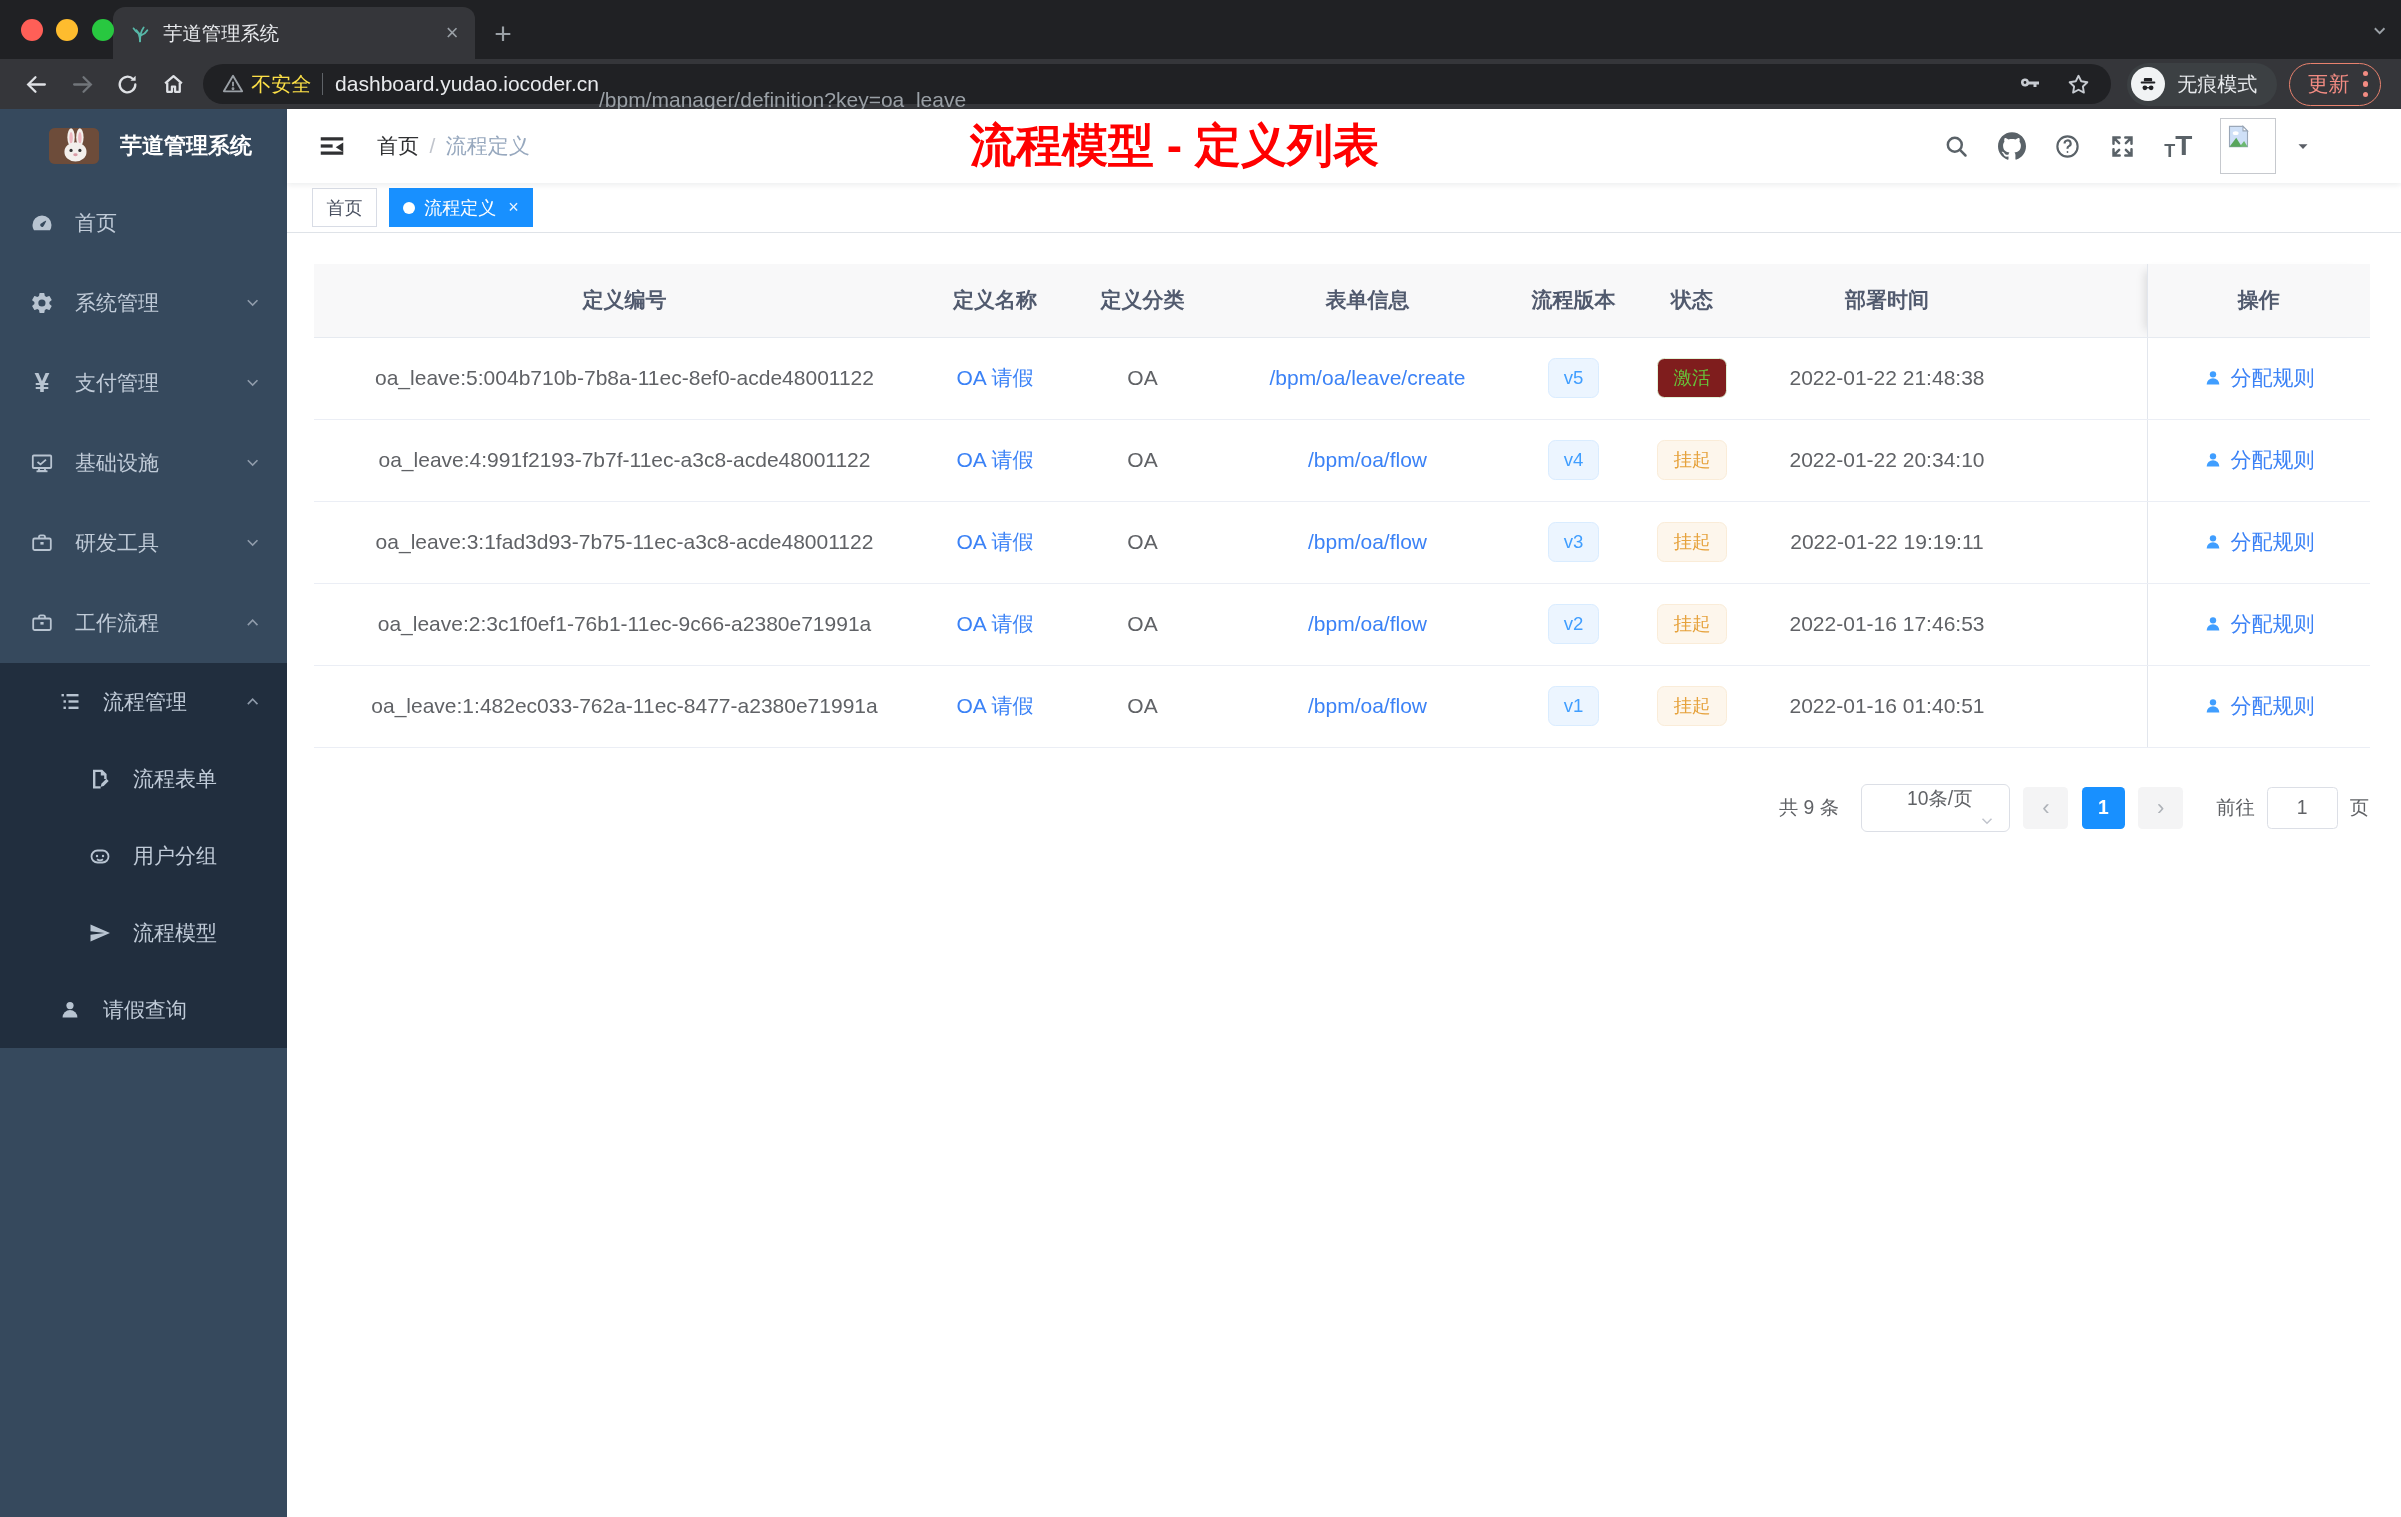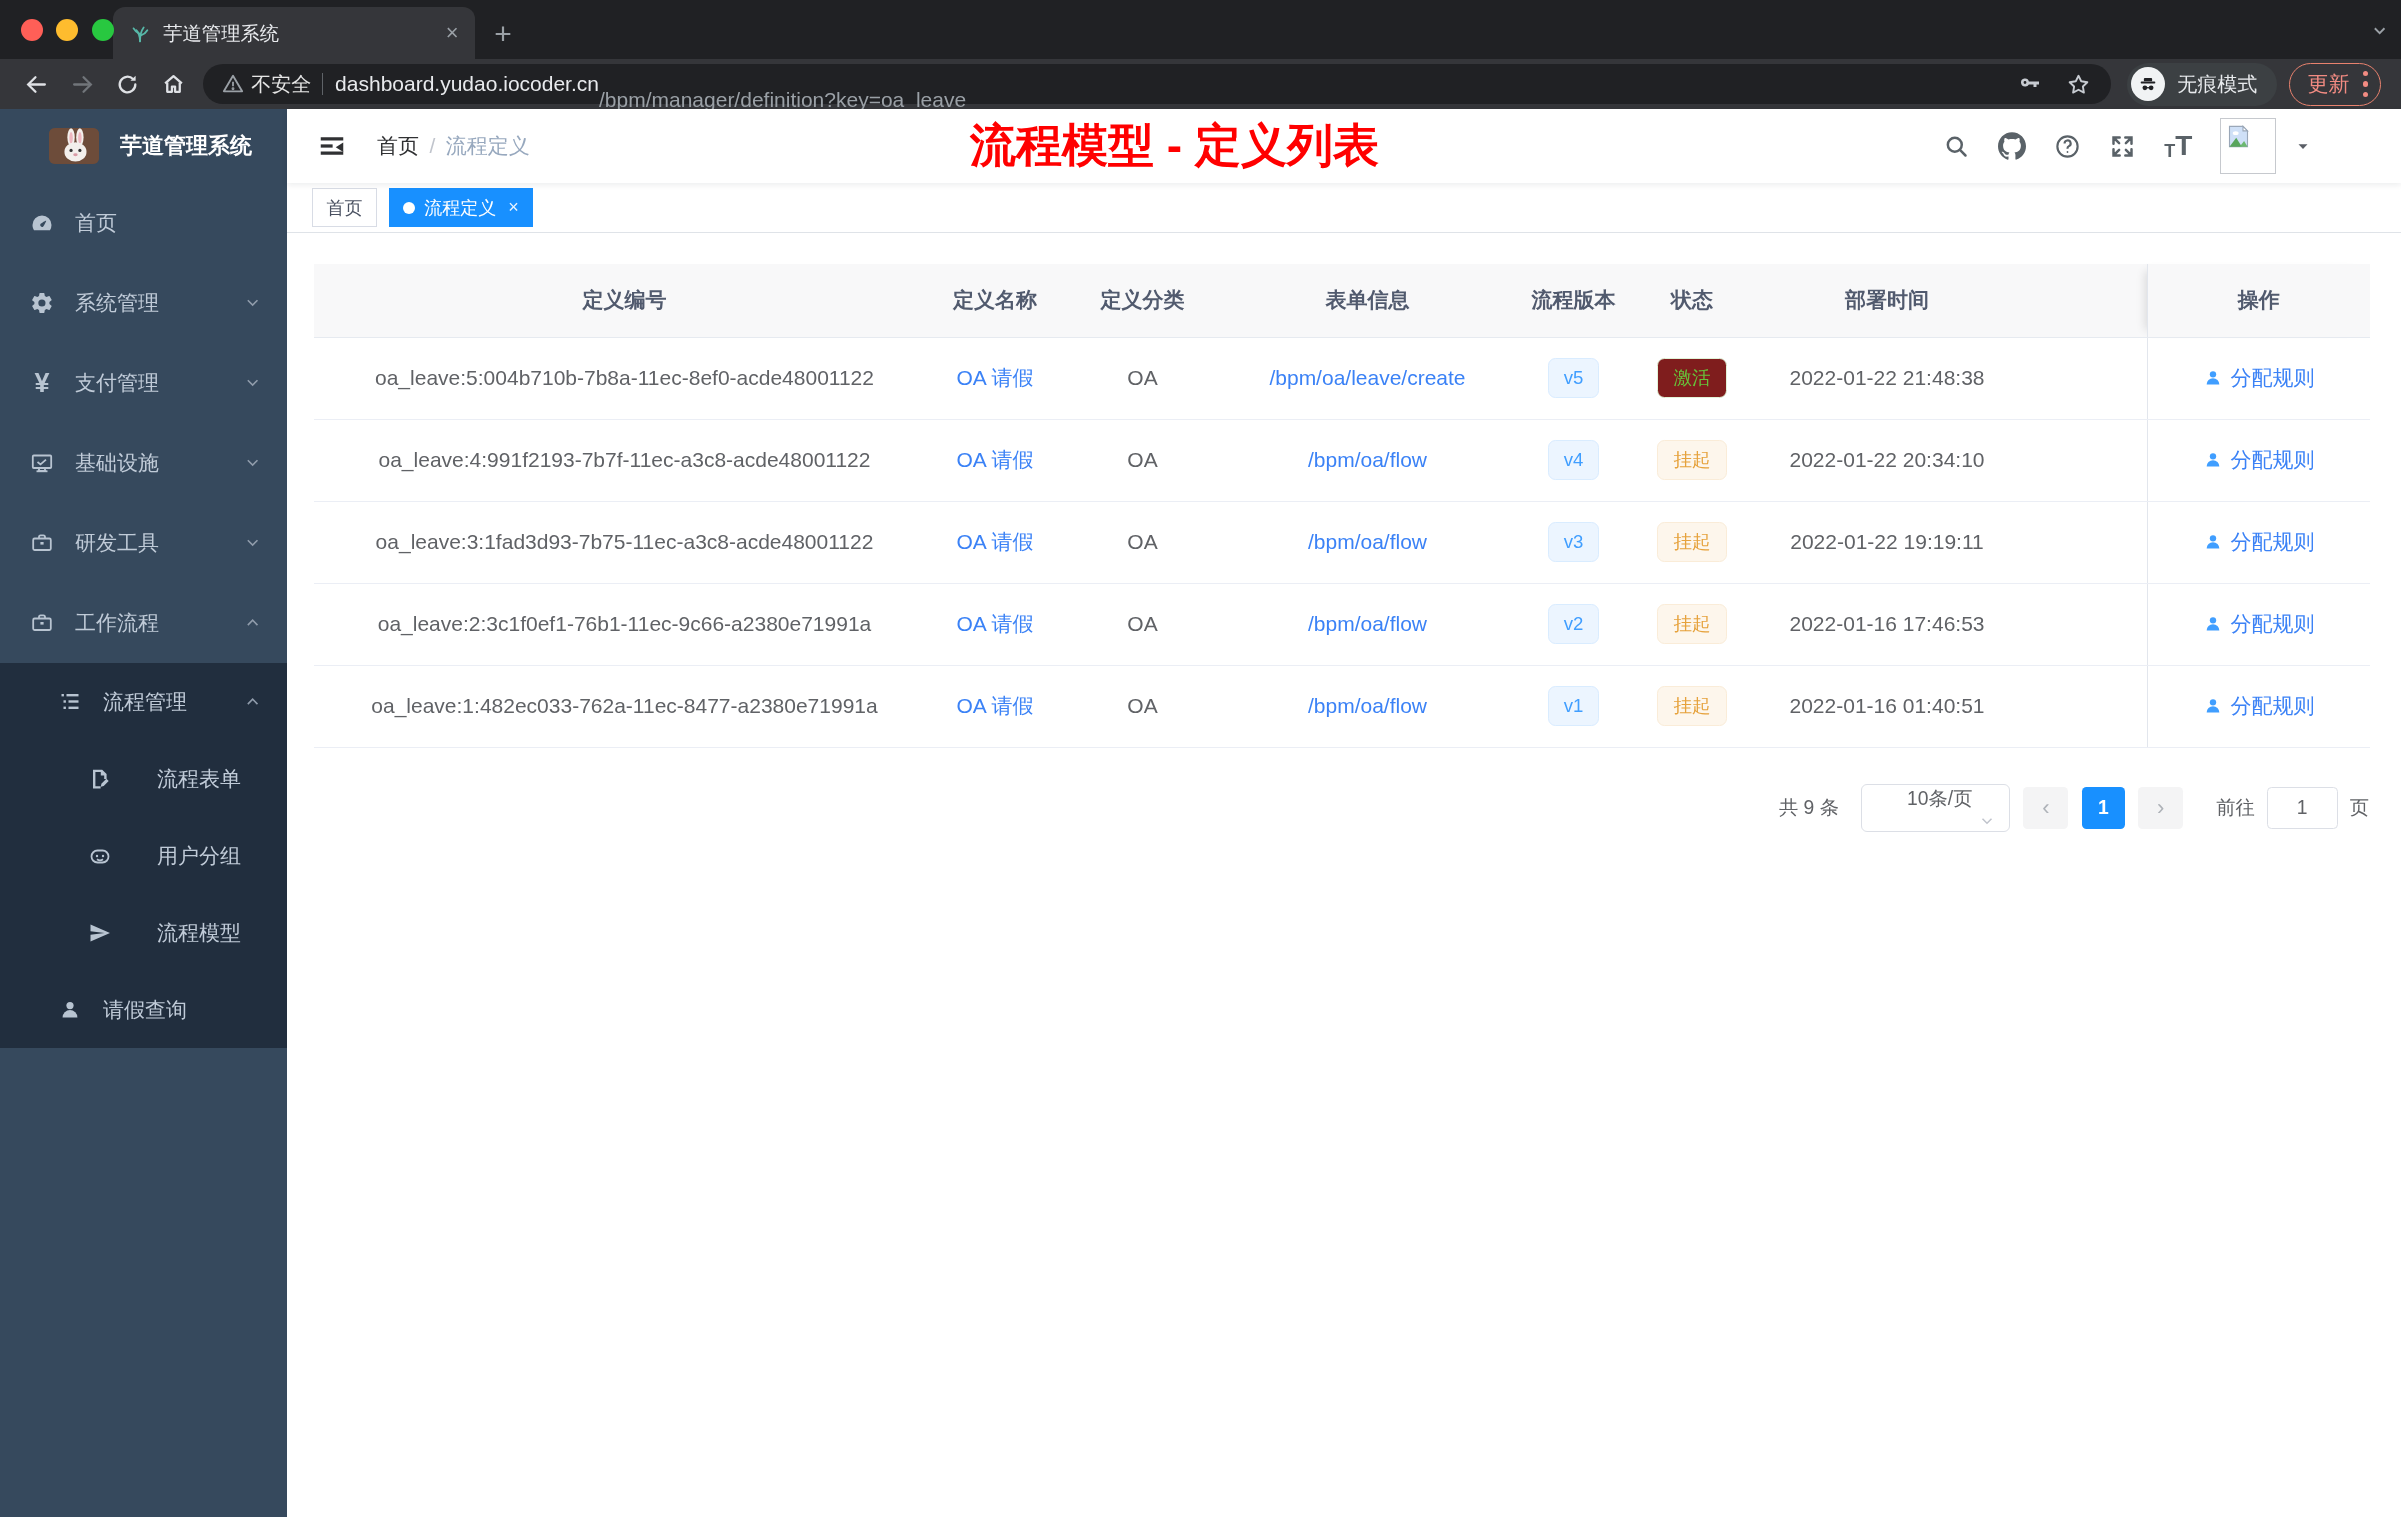--- a/index.html
+++ b/index.html
@@ -17,21 +17,21 @@
   .tab-title { font-size:19.3px; margin-left:12px; flex:1; white-space:nowrap; overflow:hidden; }
   .tab-close { color:#9aa0a6; font-size:22px; line-height:1; }
   .newtab { color:#9aa0a6; font-size:30px; margin:0 0 10.4px 19.3px; line-height:1; }
   .strip-caret { position:absolute; right:12px; top:21px; color:#9aa0a6; }
 
   .toolbar { height:50px; background:#35363a; display:flex; align-items:center; padding:0 13.4px; }
   .navbtn { margin:0 10.4px; color:#dfe1e5; }
   .navbtn.dim { color:#71757a; }
   .omnibox { width:1908px; height:40px; margin-left:6px; background:#202124; border-radius:20px;
     display:flex; align-items:center; padding:0 19.3px; font-size:21px; }
-  .sec-label { color:#e5e5e5; font-size:20px; margin:0 10.4px 0 7.4px; }
+  .sec-label { color:#fde047; font-size:20px; margin:0 10.4px 0 7.4px; }
   .omni-div { width:1.5px; height:22px; background:#5f6368; margin-right:12px; }
   .url-host { color:#e8eaed; }
   .url-path { color:#9aa0a6;margin-top:32px; }
   .omni-right { margin-left:auto; display:flex; align-items:center; gap:24px; color:#c7cbd1; }
   .incog { margin-left:16.3px; height:43px; background:#3c4043; border-radius:21.5px; display:flex;
     align-items:center; padding:0 19.3px 0 4.5px; gap:12px; }
   .incog-circle { width:34px; height:34px; border-radius:50%; background:#f1f3f4; display:flex;
     align-items:center; justify-content:center; }
   .incog-label { color:#e8eaed; font-size:20px; }
   .update-pill { margin-left:12px; height:43px; border:1.5px solid #e8826e; border-radius:21.5px;
@@ -44,21 +44,21 @@
   .app { display:flex; height:1408px; }
   .sidebar { width:287px; background:#36495d; color:#c0cbd8; flex:none; }
   .logo { height:74px; display:flex; align-items:center; padding-left:49px; gap:21px; }
   .avatar { width:50px; height:36px; border-radius:6px; background:#6d4c3a; overflow:hidden; flex:none; }
   .logo-title { color:#fff; font-size:22px; font-weight:bold; white-space:nowrap; }
   .mi { height:80px; display:flex; align-items:center; position:relative; cursor:pointer; }
   .mi .mic { width:24px; margin-right:21px; flex:none; color:#b8c4d1; }
   .mi .mil { font-size:21px; white-space:nowrap; }
   .lvl1 { padding-left:30px; }
   .lvl2 { padding-left:58px; height:77px; }
-  .lvl3 { padding-left:88px; height:77px;gap:24px; }
+  .lvl3 { padding-left:88px; height:77px; }
   .subwrap { background:#212e3e; }
   .chev { position:absolute; right:25px; color:#909cab; }
   .yen { font-size:27px; font-weight:bold; width:24px; text-align:center; }
 
   .main { flex:1; display:flex; flex-direction:column; background:#fff; min-width:0; }
 
   
   .navbar { height:74px; background:#fff; position:relative; display:flex; align-items:center;
     box-shadow:0 1.5px 6px rgba(0,21,41,.08); z-index:5; }
   .hamburger { margin-left:30px; color:#303133; }

